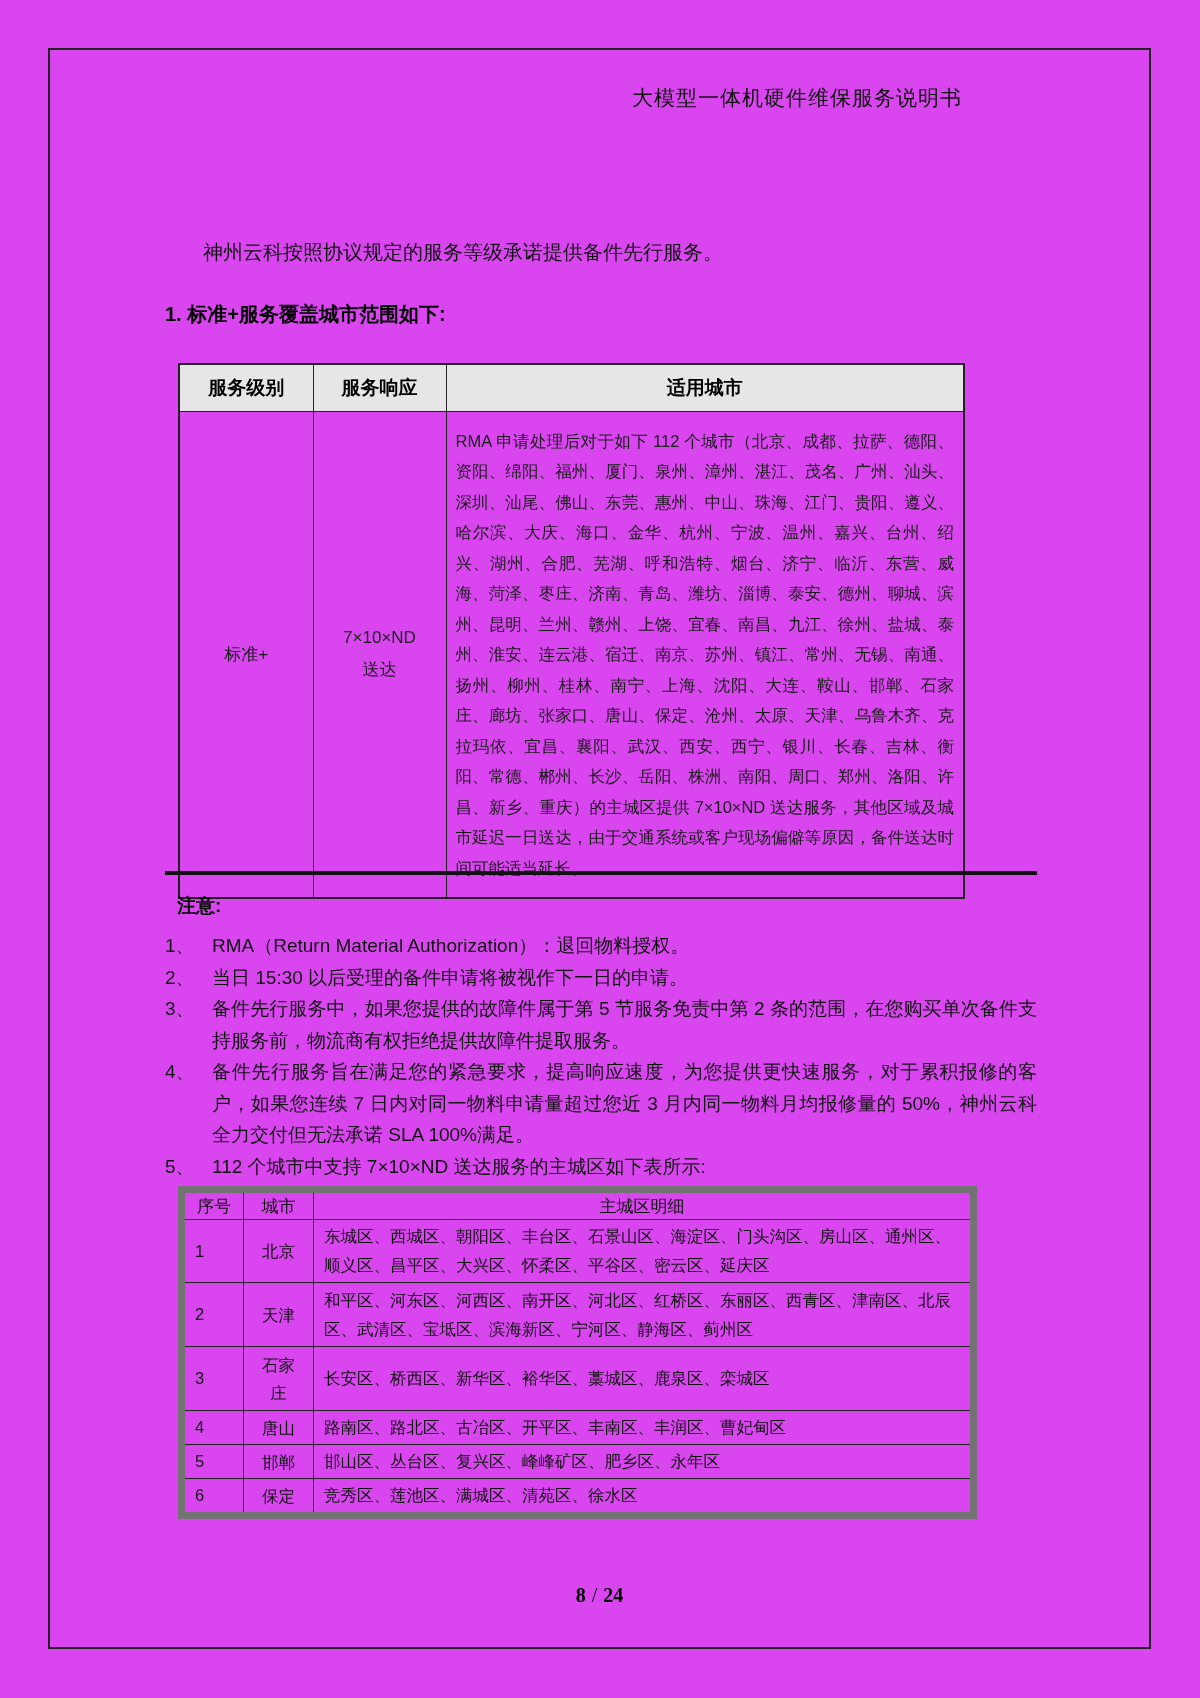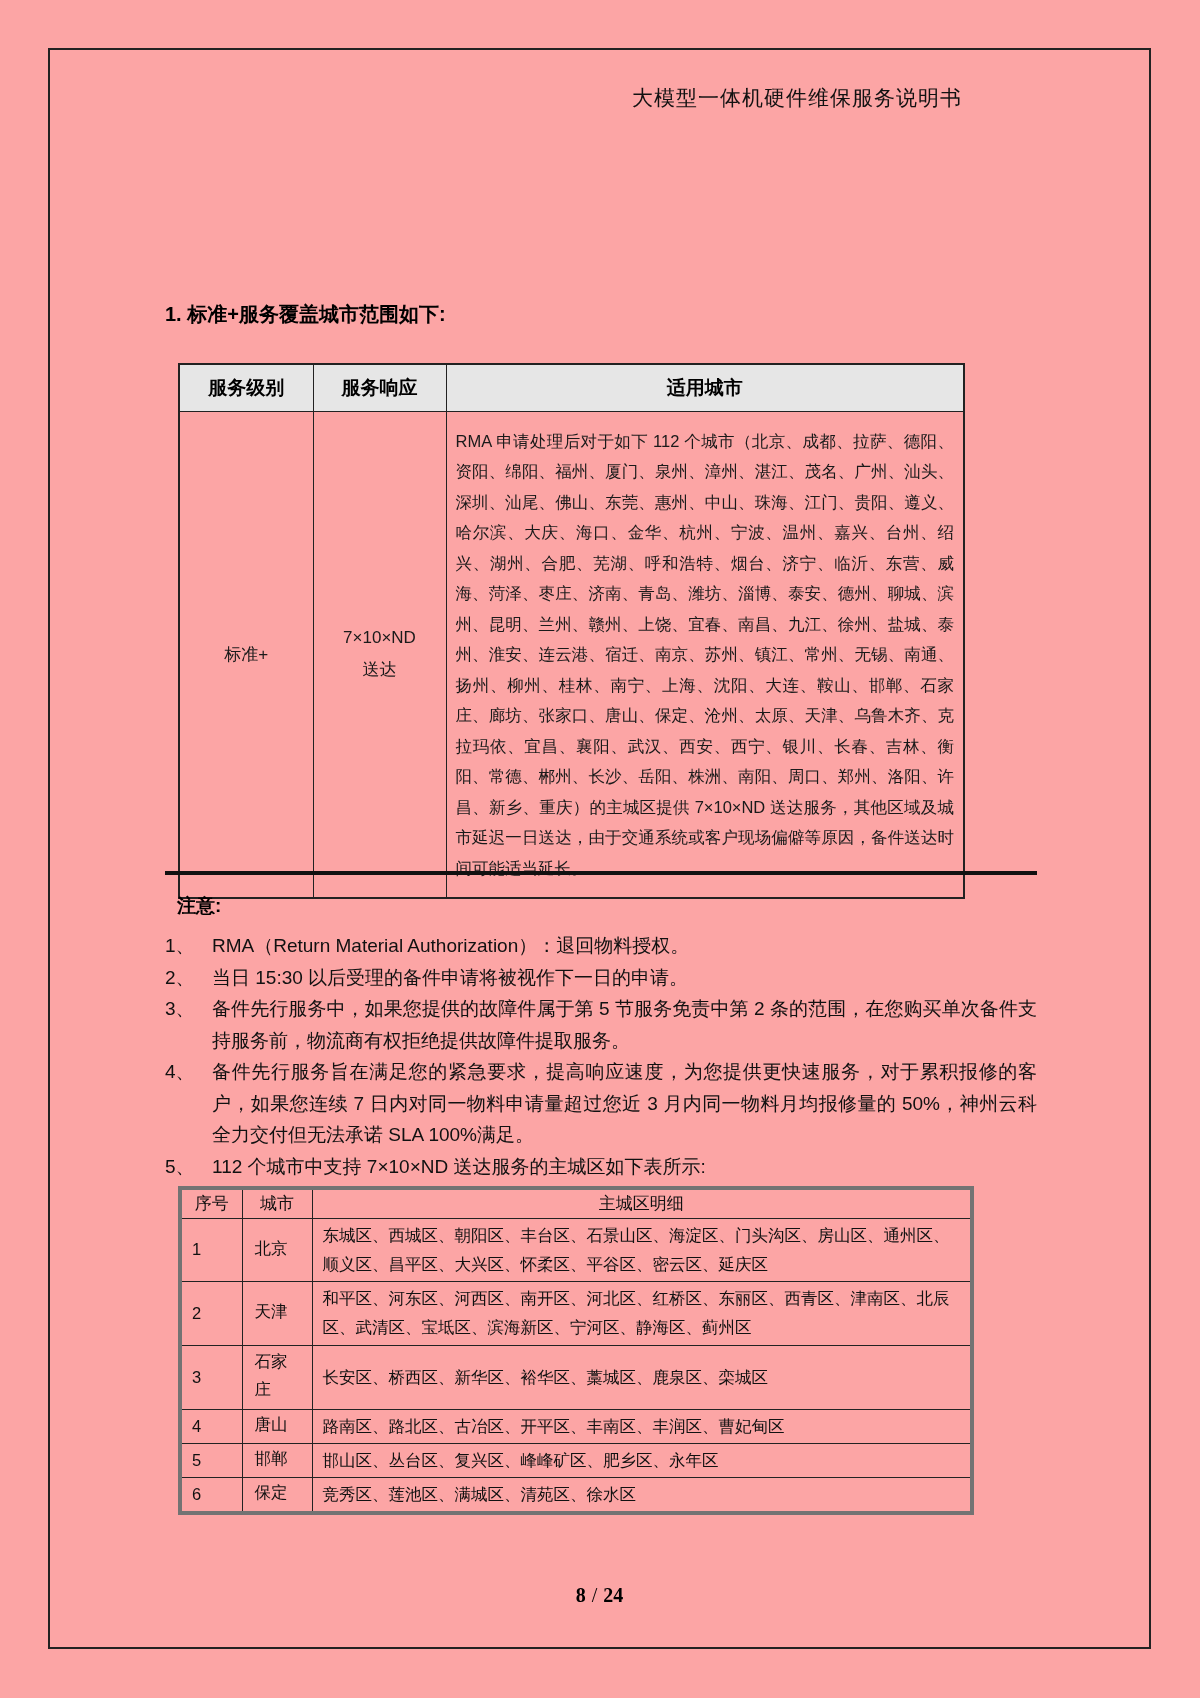--- a/index.html
+++ b/index.html
@@ -1,20 +1,20 @@
 <!DOCTYPE html>
 <html><head>
 <meta charset="utf-8">
 <style>
   html, body { margin: 0; padding: 0; background: #ffffff; }
   .page {
     position: relative;
     width: 1200px;
     height: 1698px;
-    background: #fca5a5;
+    background: #d946ef;
     color: #1a1a1a;
     font-family: "Liberation Sans", sans-serif;
     overflow: hidden;
   }
   .frame {
     position: absolute;
     left: 48px; top: 48px;
     width: 1103px; height: 1601px;
     box-sizing: border-box;
     border: 2px solid #222222;
@@ -90,29 +90,29 @@
     color: #111111;
   }
   .note-item { display: flex; }
   .note-num { flex: 0 0 47px; }
   .note-text { flex: 1; text-align: justify; }
   
   .t2 {
     position: absolute;
     left: 178px; top: 1186px;
     width: 792px;
-    border: 4px solid #737373;
+    border: 7px solid #737373;
     font-size: 16.5px;
     color: #111111;
   }
   .t2 th, .t2 td { border: 1.5px solid #222222; box-sizing: border-box; }
   .t2 th { height: 30px; font-weight: 400; text-align: center; font-size: 17px; }
   .t2 td { padding: 2px 10px; vertical-align: middle; line-height: 29px; }
   .t2 td.no { padding-left: 10px; text-align: left; }
-  .t2 td.city { padding: 2px 12px; line-height: 28px; font-family: Liberation Mono, monospace; }
+  .t2 td.city { text-align: center; padding: 2px 12px; line-height: 28px; }
   .t2 tr.h62 { height: 62px; }
   .t2 tr.h64 { height: 64px; }
   .t2 tr.h31 { height: 31px; }
   .t2 tr.h32 { height: 32px; }
   
   .footer {
     position: absolute;
     left: 48px; top: 1584px;
     width: 1103px;
     text-align: center;
@@ -124,20 +124,21 @@
   .footer .sep { font-weight: 400; padding: 0 6px; }
 </style>
 </head>
 <body>
 
 <div class="page">
   <div class="frame"></div>
 
   <div class="header-title">大模型一体机硬件维保服务说明书</div>
 
+  <div class="para p2">神州云科按照协议规定的服务等级承诺提供备件先行服务。</div>
 
   <div class="section-heading">1. 标准+服务覆盖城市范围如下:</div>
 
   <table class="t1">
     <colgroup>
       <col style="width:134px">
         <col style="width:133px">
         <col style="width:518px">
     </colgroup>
     <thead>

